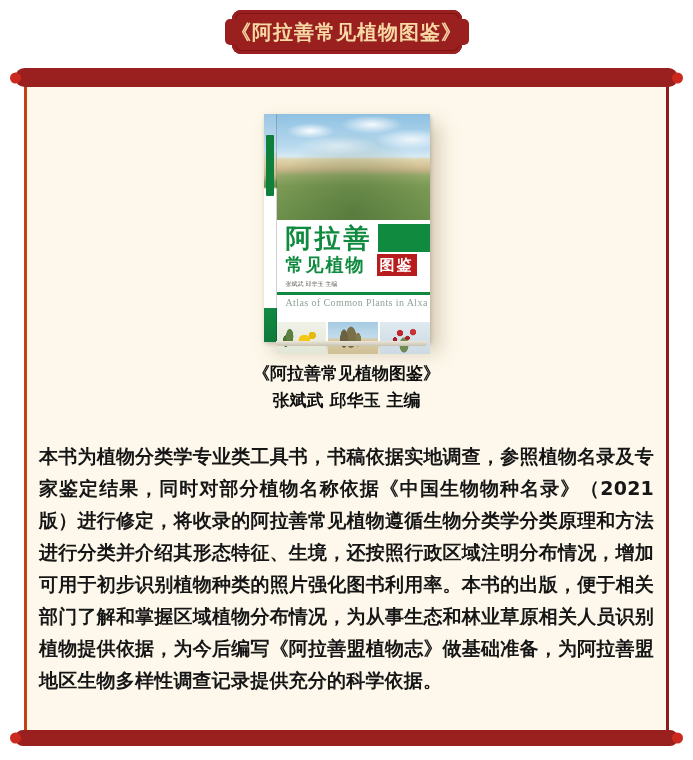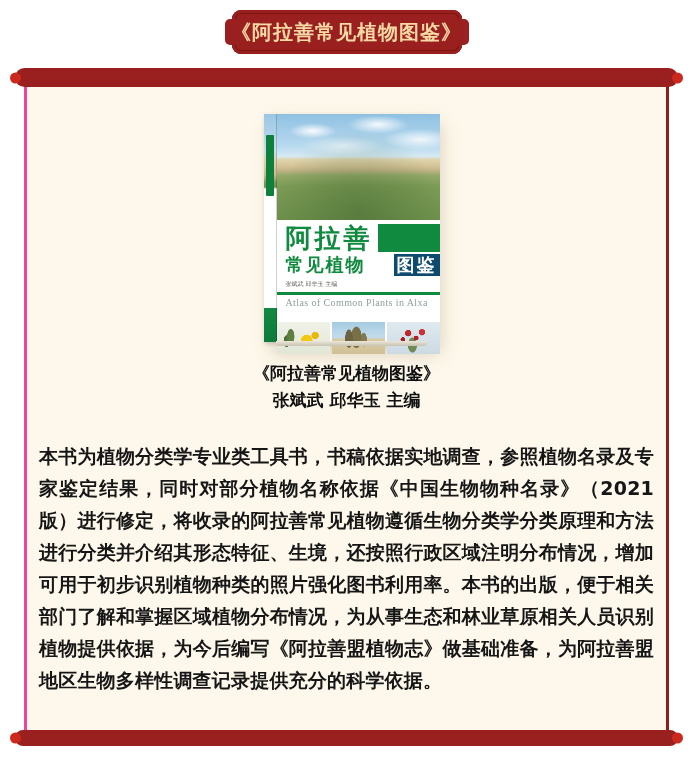--- a/index.html
+++ b/index.html
@@ -39,21 +39,21 @@
     content: ""; position: absolute; top: 50%; transform: translateY(-50%);
     width: 11px; height: 11px; border-radius: 50%; background: #cc291e;
   }
   .bar::before { left: -5px; }
   .bar::after { right: -5px; }
 
   .frame-body {
     position: relative; z-index: 1;
     margin: 0 9px;
     background: #fdf8eb;
-    border-left: 3px solid #ec4899; border-right: 3px solid #8e1d1d;
+    border-left: 3px solid #c2410c; border-right: 3px solid #8e1d1d;
     padding: 27px 10px 34px;
   }
 
   
   .book-wrap { display: flex; justify-content: center; }
   .book {
     position: relative; width: 166px; height: 228px; display: flex;
     box-shadow: 9px 10px 18px rgba(140, 118, 75, 0.35), 1px 2px 4px rgba(0,0,0,0.18);
     background: #ffffff;
   }
@@ -87,22 +87,22 @@
         #e0d4ad 43%, #d5c498 49%, #c4b489 53%,
         #94a969 58%, #7c9b55 68%, #6d904c 100%);
   }
   .cover-title { position: relative; flex: none; }
   .ct-row1 { display: flex; align-items: center; padding-left: 9px; margin-top: 3px; height: 30px; }
   .ct-main { font-size: 26px; font-weight: 800; color: #0f8a3e; letter-spacing: 3px; white-space: nowrap; }
   .ct-block { flex: 1; height: 28px; background: #0f8a3e; margin-left: 5px; }
   .ct-row2 { display: flex; align-items: center; padding-left: 9px; height: 23px; gap: 8px; }
   .ct-sub { font-size: 18px; font-weight: 800; color: #0f8a3e; letter-spacing: 2px; white-space: nowrap; }
   .ct-badge {
-    font-size: 18px; font-weight: 800; color: #ffffff; background: #0c4a6e;
-    padding: 0 3px; margin-left: 20px; letter-spacing: 2px; line-height: 22px; white-space: nowrap;
+    font-size: 15px; font-weight: 800; color: #ffffff; background: #b91c1c;
+    padding: 0 3px; margin-left: 3px; letter-spacing: 2px; line-height: 22px; white-space: nowrap;
   }
   .ct-authors { font-size: 6px; color: #5a5a52; padding-left: 9px; margin-top: 4px; height: 9px; }
   .ct-rule { height: 3px; background: #0f8a3e; margin-top: 3px; }
   .ct-atlas {
     font-family: "Liberation Serif", "DejaVu Serif", serif;
     font-size: 10px; color: #8fa396; letter-spacing: 0.4px;
     padding: 2px 0 1px 9px; height: 26px; white-space: nowrap;
   }
   .cover-photos { display: flex; height: 32px; flex: none; margin-top: 1px; }
   .ph { flex: 1; }

